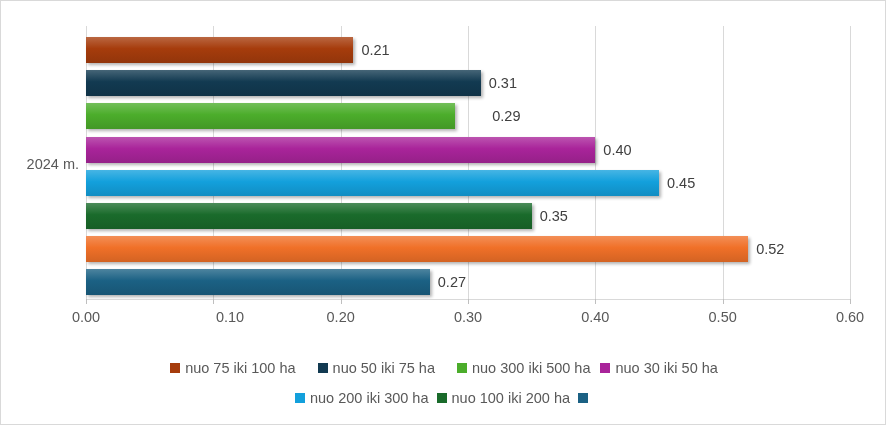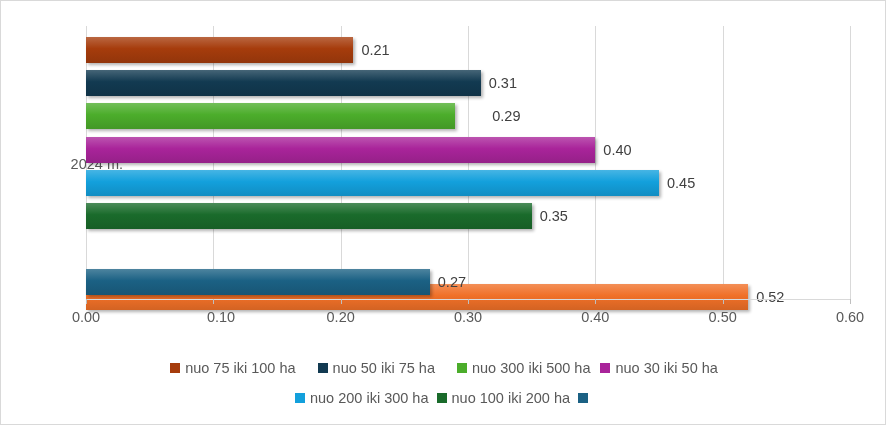--- a/index.html
+++ b/index.html
@@ -66,21 +66,20 @@
   
   #cat-label {
     position: absolute;
     left: 0;
     top: 155px;
     width: 78px;
     text-align: right;
     font-size: 14.5px;
     color: #595959;
     white-space: nowrap;
-    margin-left: 44px;
   }
 
   
   #x-axis-line {
     position: absolute;
     left: 85px;
     top: 298px;
     width: 764px;
     height: 1px;
     background: #d9d9d9;
@@ -166,37 +165,37 @@
           <div class="bar-label" style="left: 509.333px;">0.40</div>
         </div>
         <div class="bar-row" style="top: 143.8px; width: 764px;">
           <div class="bar" style="width: 573px; background: linear-gradient(rgb(71, 181, 228) 0%, rgb(19, 160, 220) 45%, rgb(17, 141, 194) 100%);"></div>
           <div class="bar-label" style="left: 573px;">0.45</div>
         </div>
         <div class="bar-row" style="top: 177px; width: 764px;">
           <div class="bar" style="width: 445.667px; background: linear-gradient(rgb(76, 140, 90) 0%, rgb(26, 107, 43) 45%, rgb(23, 94, 38) 100%);"></div>
           <div class="bar-label" style="left: 445.667px;">0.35</div>
         </div>
-        <div class="bar-row" style="top: 210.2px; width: 764px; margin-top: 48px;">
+        <div class="bar-row" style="top: 210.2px; width: 764px;">
           <div class="bar" style="width: 662.133px; background: linear-gradient(rgb(243, 143, 87) 0%, rgb(240, 112, 40) 45%, rgb(211, 99, 35) 100%);"></div>
           <div class="bar-label" style="left: 662.133px;">0.52</div>
         </div>
         <div class="bar-row" style="top: 243.4px; width: 764px;">
           <div class="bar" style="width: 343.8px; background: linear-gradient(rgb(77, 132, 159) 0%, rgb(27, 97, 132) 45%, rgb(24, 85, 116) 100%);"></div>
           <div class="bar-label" style="left: 343.8px;">0.27</div>
         </div>
       </div>
   </div>
 
   <div id="x-axis-line"></div>
   <div id="x-axis">
       <div class="tick-mark" style="left: 85px;"></div>
       <div class="tick-label" style="left: 85px;">0.00</div>
       <div class="tick-mark" style="left: 212.333px;"></div>
-      <div class="tick-label" style="left: 220px;">0.10</div>
+      <div class="tick-label" style="left: 229px;">0.10</div>
       <div class="tick-mark" style="left: 339.667px;"></div>
       <div class="tick-label" style="left: 339.667px;">0.20</div>
       <div class="tick-mark" style="left: 467px;"></div>
       <div class="tick-label" style="left: 467px;">0.30</div>
       <div class="tick-mark" style="left: 594.333px;"></div>
       <div class="tick-label" style="left: 594.333px;">0.40</div>
       <div class="tick-mark" style="left: 721.667px;"></div>
       <div class="tick-label" style="left: 721.667px;">0.50</div>
       <div class="tick-mark" style="left: 849px;"></div>
       <div class="tick-label" style="left: 849px;">0.60</div>

